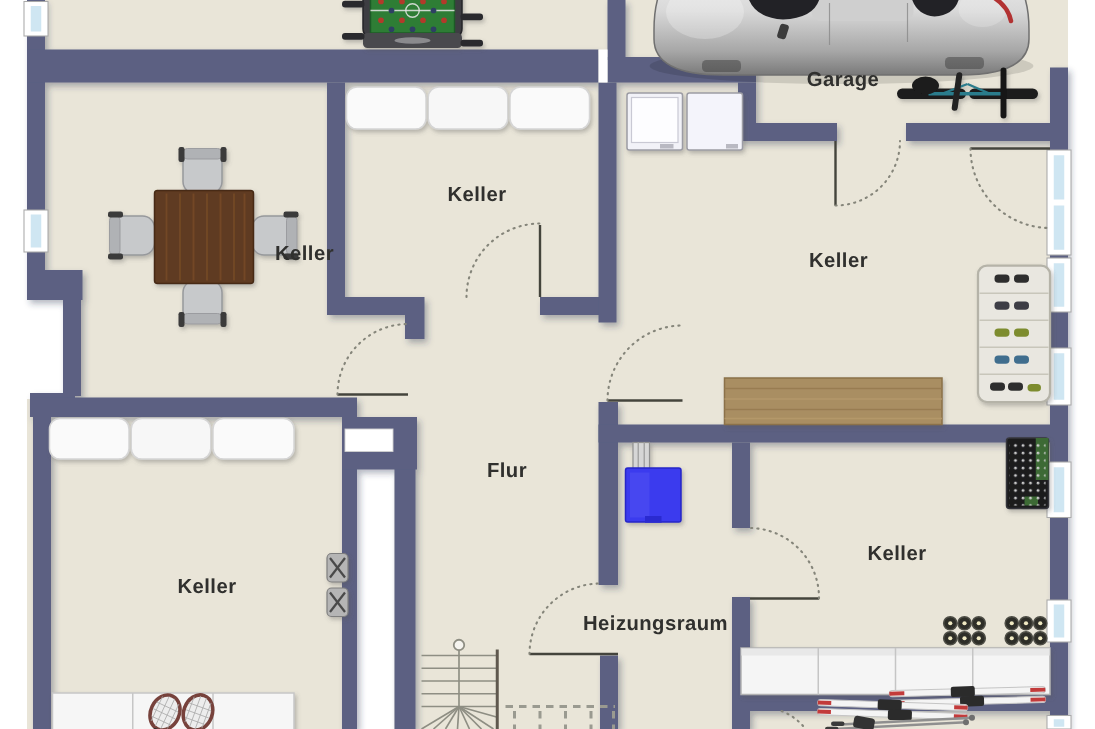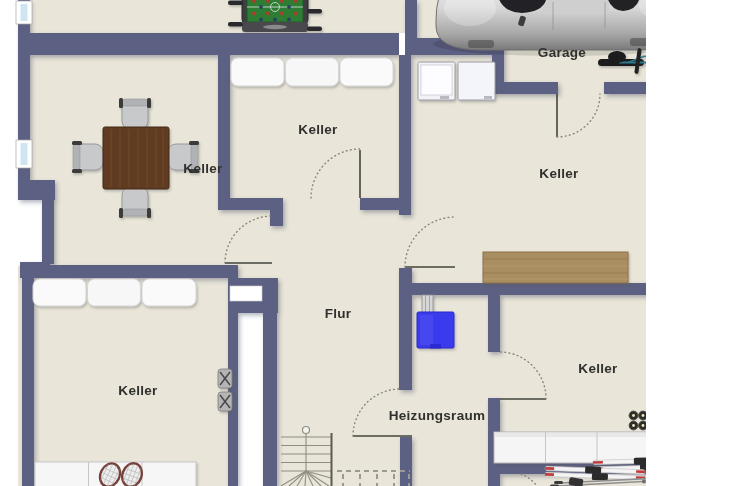--- a/index.html
+++ b/index.html
@@ -1,16 +1,16 @@
 <!DOCTYPE html>
 <html><head>
 <meta charset="utf-8">
 <style>
   html,body{margin:0;padding:0;background:#ffffff;}
-  .stage{width:646px;height:486px;position:relative;overflow:hidden;background:#8b5cf6;
+  .stage{width:730px;height:486px;position:relative;overflow:hidden;background:#8b5cf6;
          font-family:"Liberation Sans", sans-serif;}
   svg{display:block;}
   text.room-label{font-family:"Liberation Sans", sans-serif;font-size:13.5px;font-weight:700;
                   fill:#30302e;letter-spacing:.3px;}
 </style>
 </head>
 <body>
 
 <div class="stage">
 <svg width="730" height="486" viewBox="0 0 730 486" xmlns="http://www.w3.org/2000/svg">

